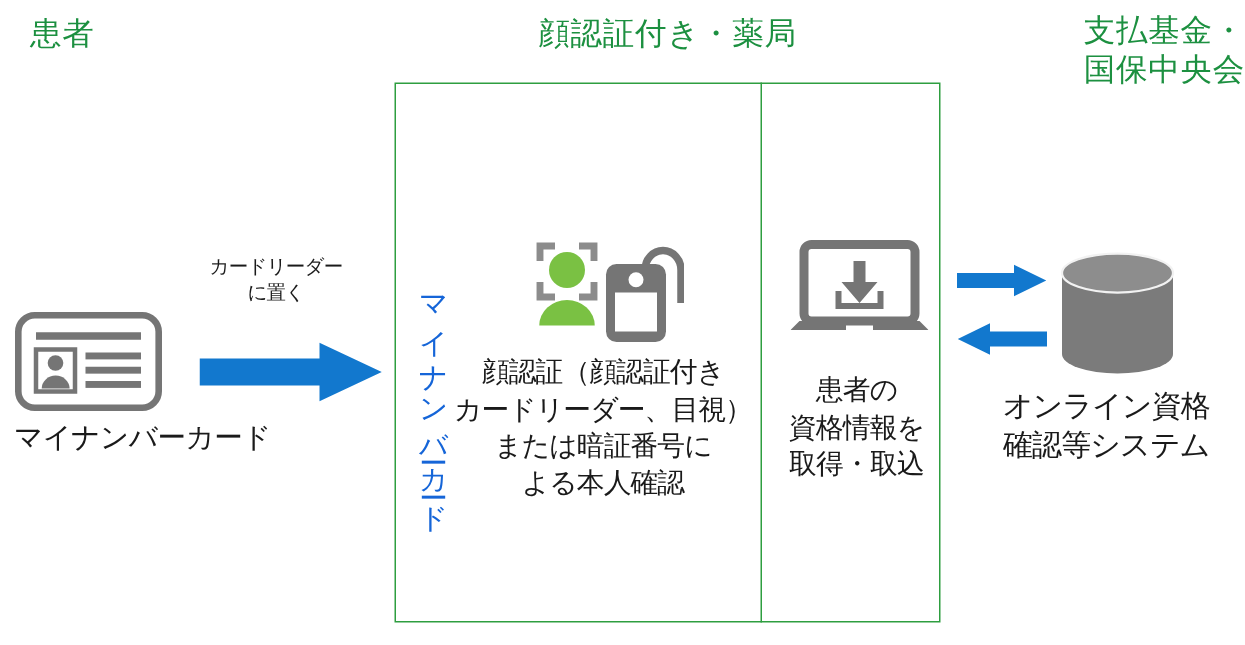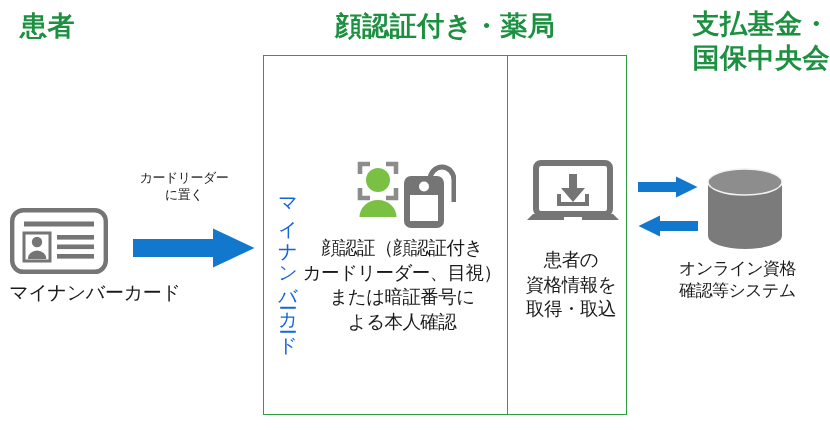--- a/index.html
+++ b/index.html
@@ -6,21 +6,21 @@
   body{
     width:830px;height:430px;position:relative;overflow:hidden;
     background:#ffffff;
     font-family:"Liberation Sans","DejaVu Sans",sans-serif;
     color:#1a1a1a;
   }
   .abs{position:absolute;}
 
   
   .hdr{
-    color:#1c9040;font-weight:bold;font-size:27px;line-height:1.25;
+    color:#1c9040;font-weight:normal;font-size:21px;line-height:1.25;
     text-align:center;letter-spacing:0.5px;white-space:pre-line;
   }
   #hdr-patient{left:20px;top:10px;width:120px;text-align:left;}
   #hdr-facility{left:263px;top:10px;width:364px;}
   #hdr-fund{left:652px;top:8px;width:178px;text-align:right;}
 
   
   #facility-box{
     left:263px;top:55px;width:364px;height:360px;
     border:1.6px solid #2e9e40;box-sizing:border-box;
@@ -65,21 +65,21 @@
     left:512px;top:248px;width:118px;text-align:center;
     font-size:18.5px;line-height:1.33;white-space:pre-line;letter-spacing:-0.5px;
   }
 
   
   #arrow-request{left:638px;top:176px;width:60px;height:22px;}
   #arrow-response{left:638px;top:215px;width:60px;height:22px;}
   #database-icon{left:706px;top:168px;width:78px;height:82px;}
   #system-caption{
     left:645px;top:258px;width:185px;text-align:center;
-    font-size:17px;line-height:1.32;white-space:pre-line;letter-spacing:-0.6px;
+    font-size:20px;line-height:1.32;white-space:pre-line;letter-spacing:-0.6px;
   }
 </style>
 </head>
 <body>
 
 <div class="abs hdr" id="hdr-patient">患者</div>
 
 <div class="abs hdr" id="hdr-facility">顔認証付き・薬局</div>
 
 <div class="abs hdr" id="hdr-fund">支払基金・

